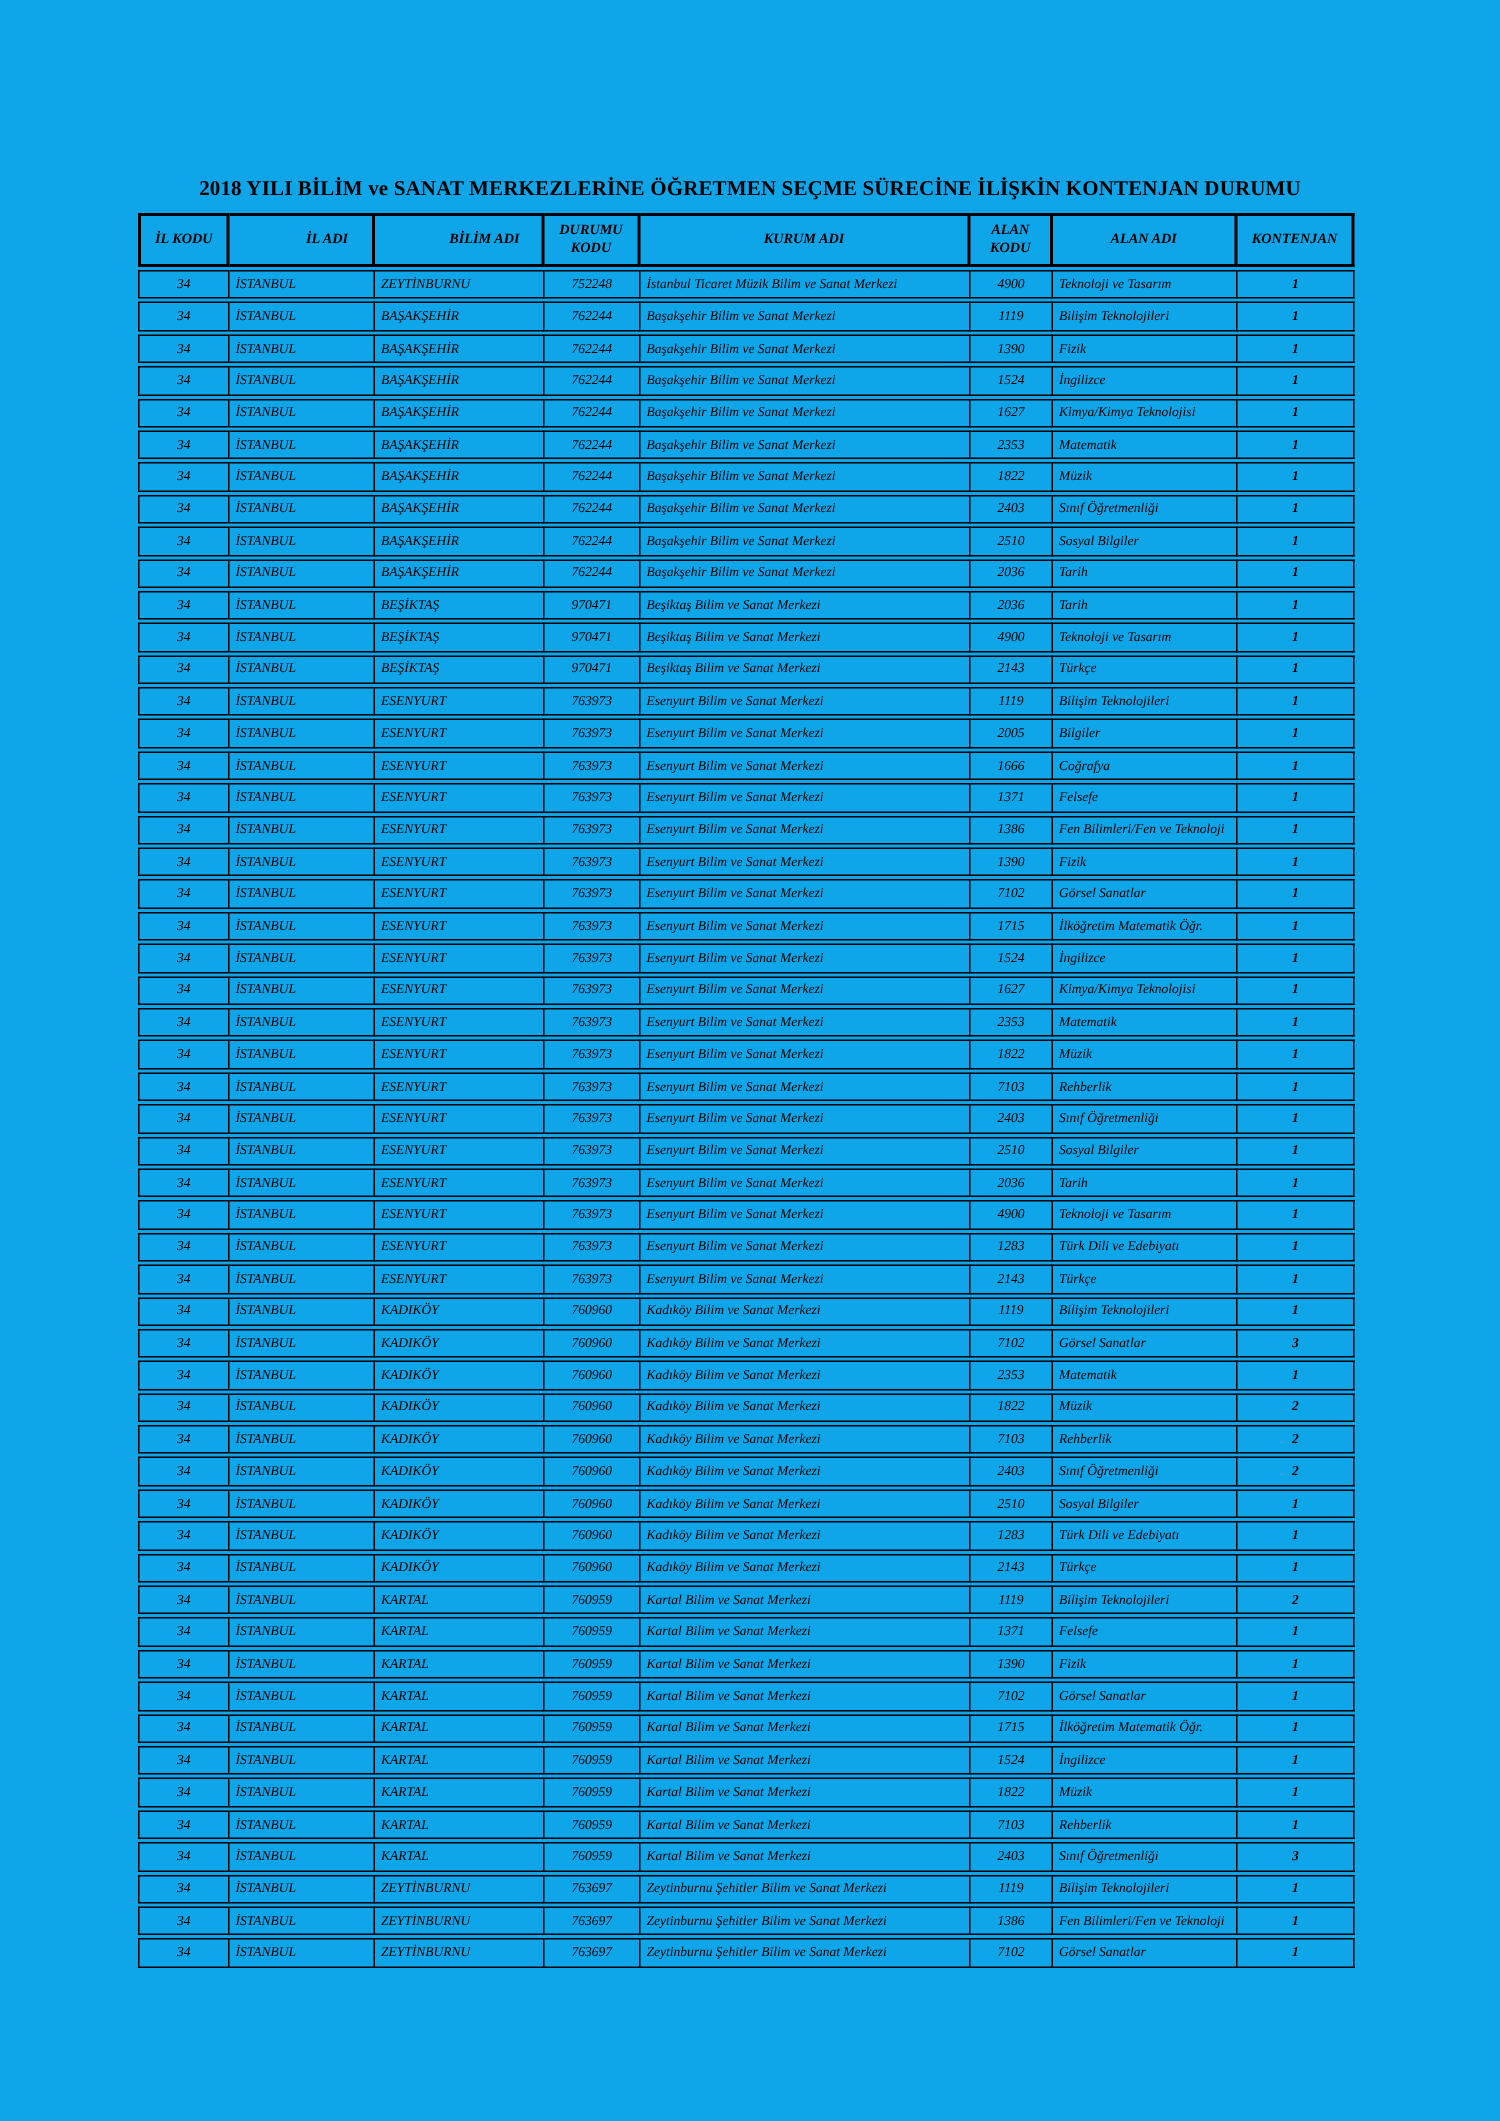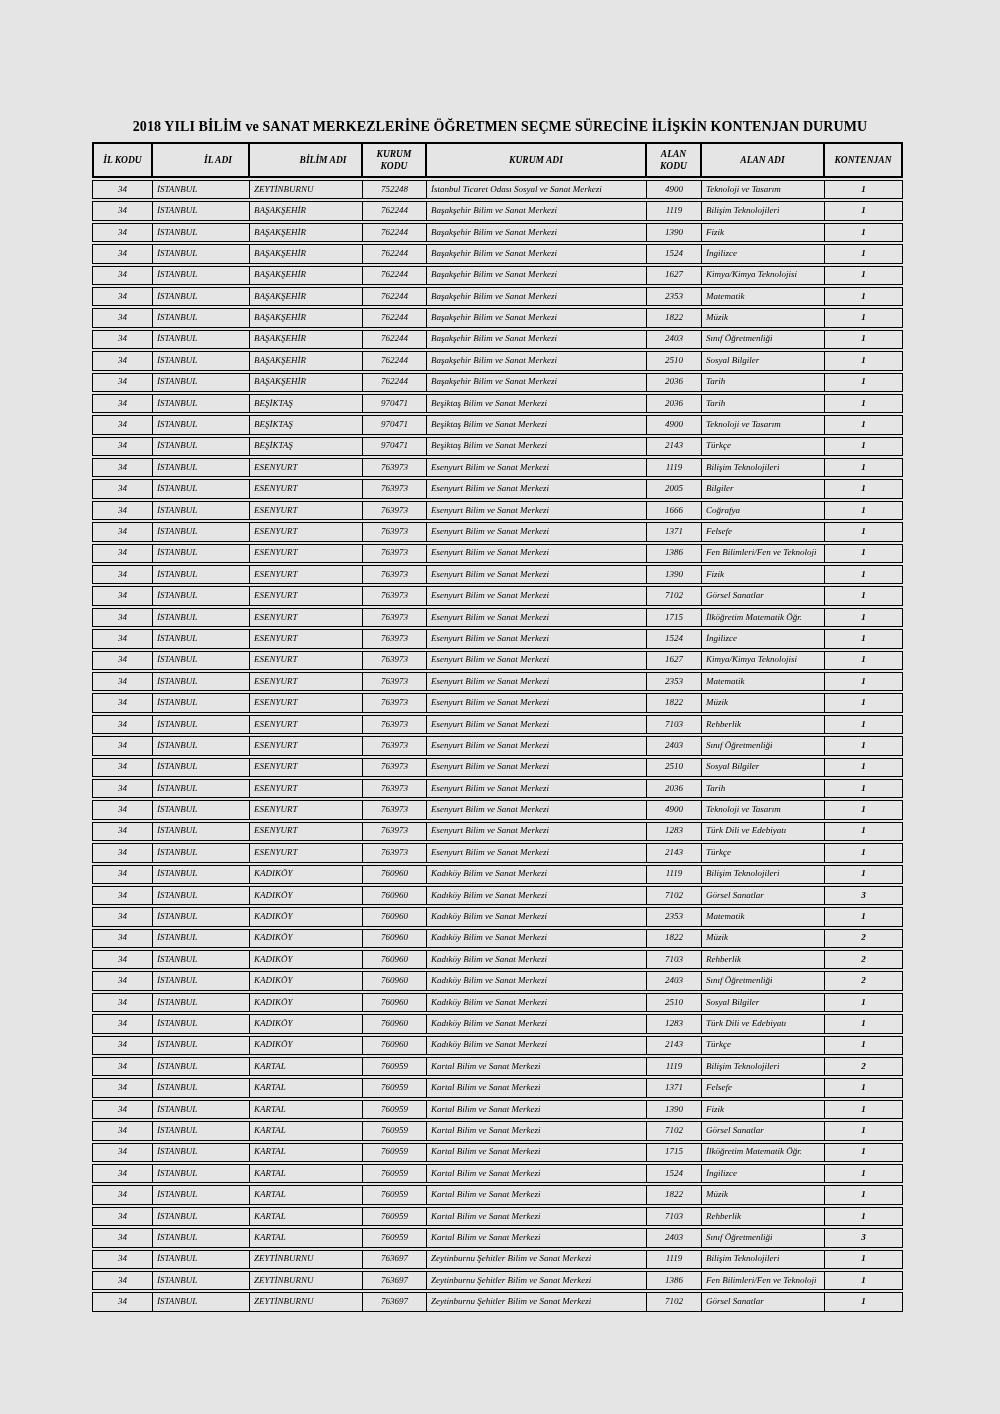--- a/index.html
+++ b/index.html
@@ -1,20 +1,20 @@
 <!DOCTYPE html>
 <html><head>
 <meta charset="utf-8">
 <style>
   html, body { margin: 0; padding: 0; background: #ffffff; }
   .page {
     position: relative;
     width: 1000px;
     height: 1414px;
-    background: #e5e5e5;
+    background: #0ea5e9;
     font-family: "Liberation Serif", serif;
     color: #000000;
     overflow: hidden;
   }
   .doc-title {
     position: absolute;
     top: 119px;
     left: 0;
     width: 1000px;
     text-align: center;
@@ -90,34 +90,34 @@
       <col class="c4">
         <col class="c5">
         <col class="c6">
         <col class="c7">
     </colgroup>
     <thead>
       <tr>
           <th class="c0">İL KODU</th>
           <th class="c1">İL ADI</th>
           <th class="c2">BİLİM ADI</th>
-          <th class="c3">KURUM KODU</th>
+          <th class="c3">DURUMU KODU</th>
           <th class="c4">KURUM ADI</th>
           <th class="c5">ALAN KODU</th>
           <th class="c6">ALAN ADI</th>
           <th class="c7">KONTENJAN</th>
         </tr>
     </thead>
     <tbody>
         <tr>
           <td class="c0">34</td>
           <td class="c1">İSTANBUL</td>
           <td class="c2">ZEYTİNBURNU</td>
           <td class="c3">752248</td>
-          <td class="c4">İstanbul Ticaret Odası Sosyal ve Sanat Merkezi</td>
+          <td class="c4">İstanbul Ticaret Müzik Bilim ve Sanat Merkezi</td>
           <td class="c5">4900</td>
           <td class="c6">Teknoloji ve Tasarım</td>
           <td class="c7">1</td>
         </tr>
         <tr>
           <td class="c0">34</td>
           <td class="c1">İSTANBUL</td>
           <td class="c2">BAŞAKŞEHİR</td>
           <td class="c3">762244</td>
           <td class="c4">Başakşehir Bilim ve Sanat Merkezi</td>

